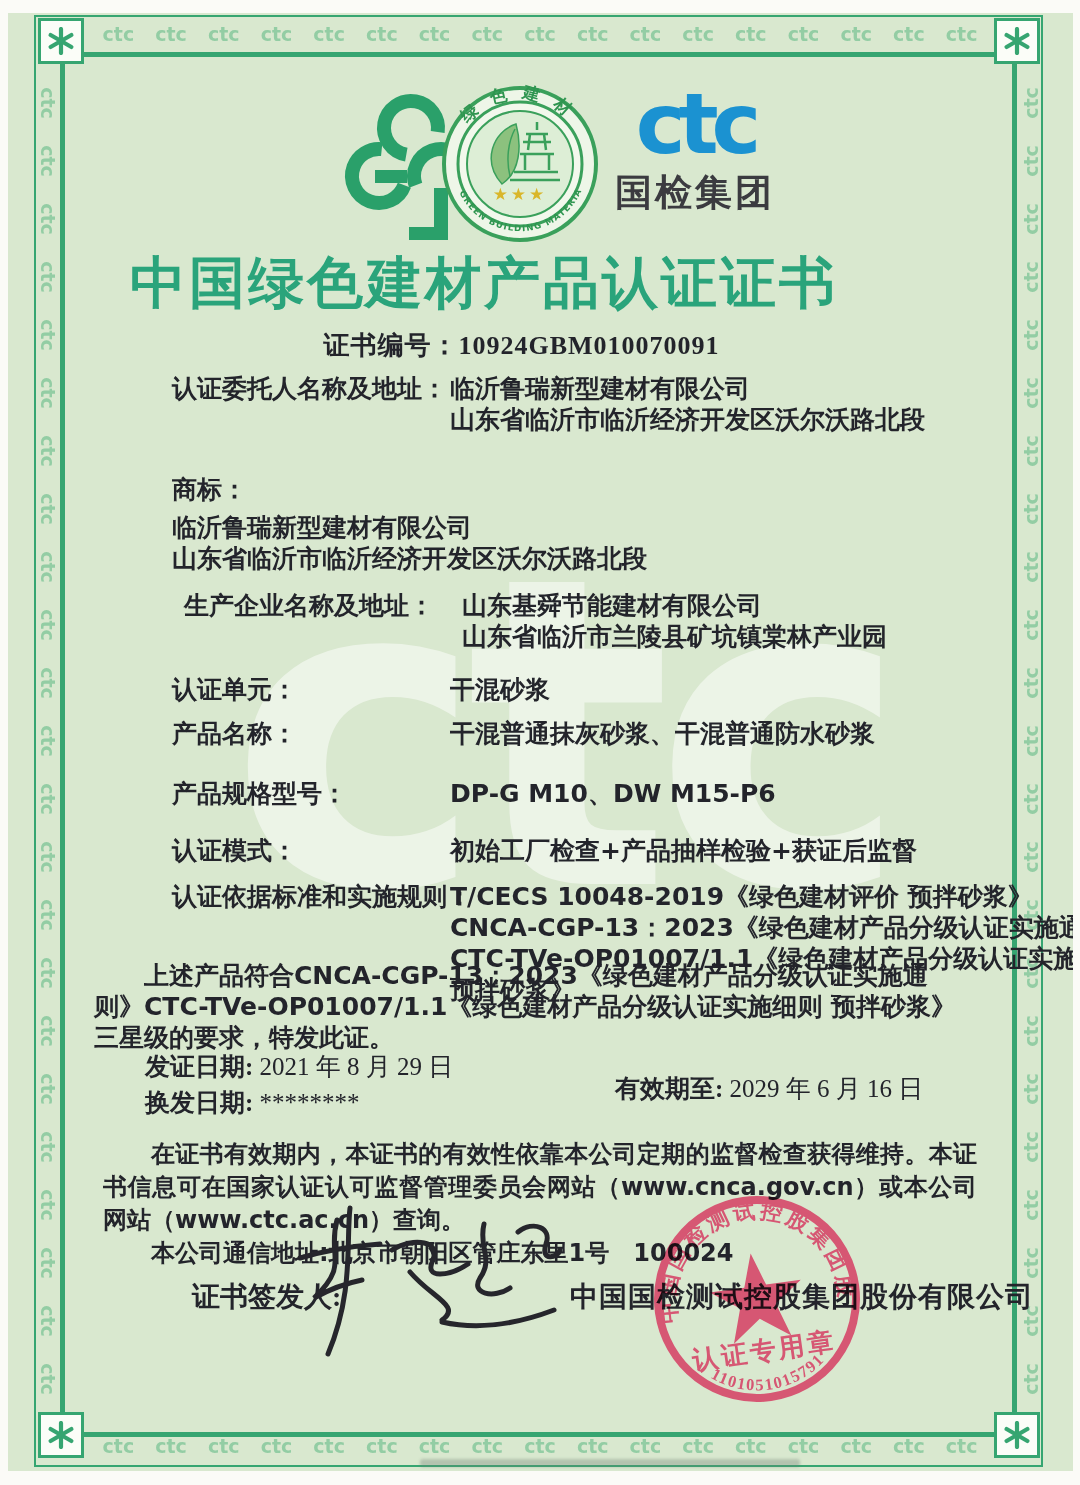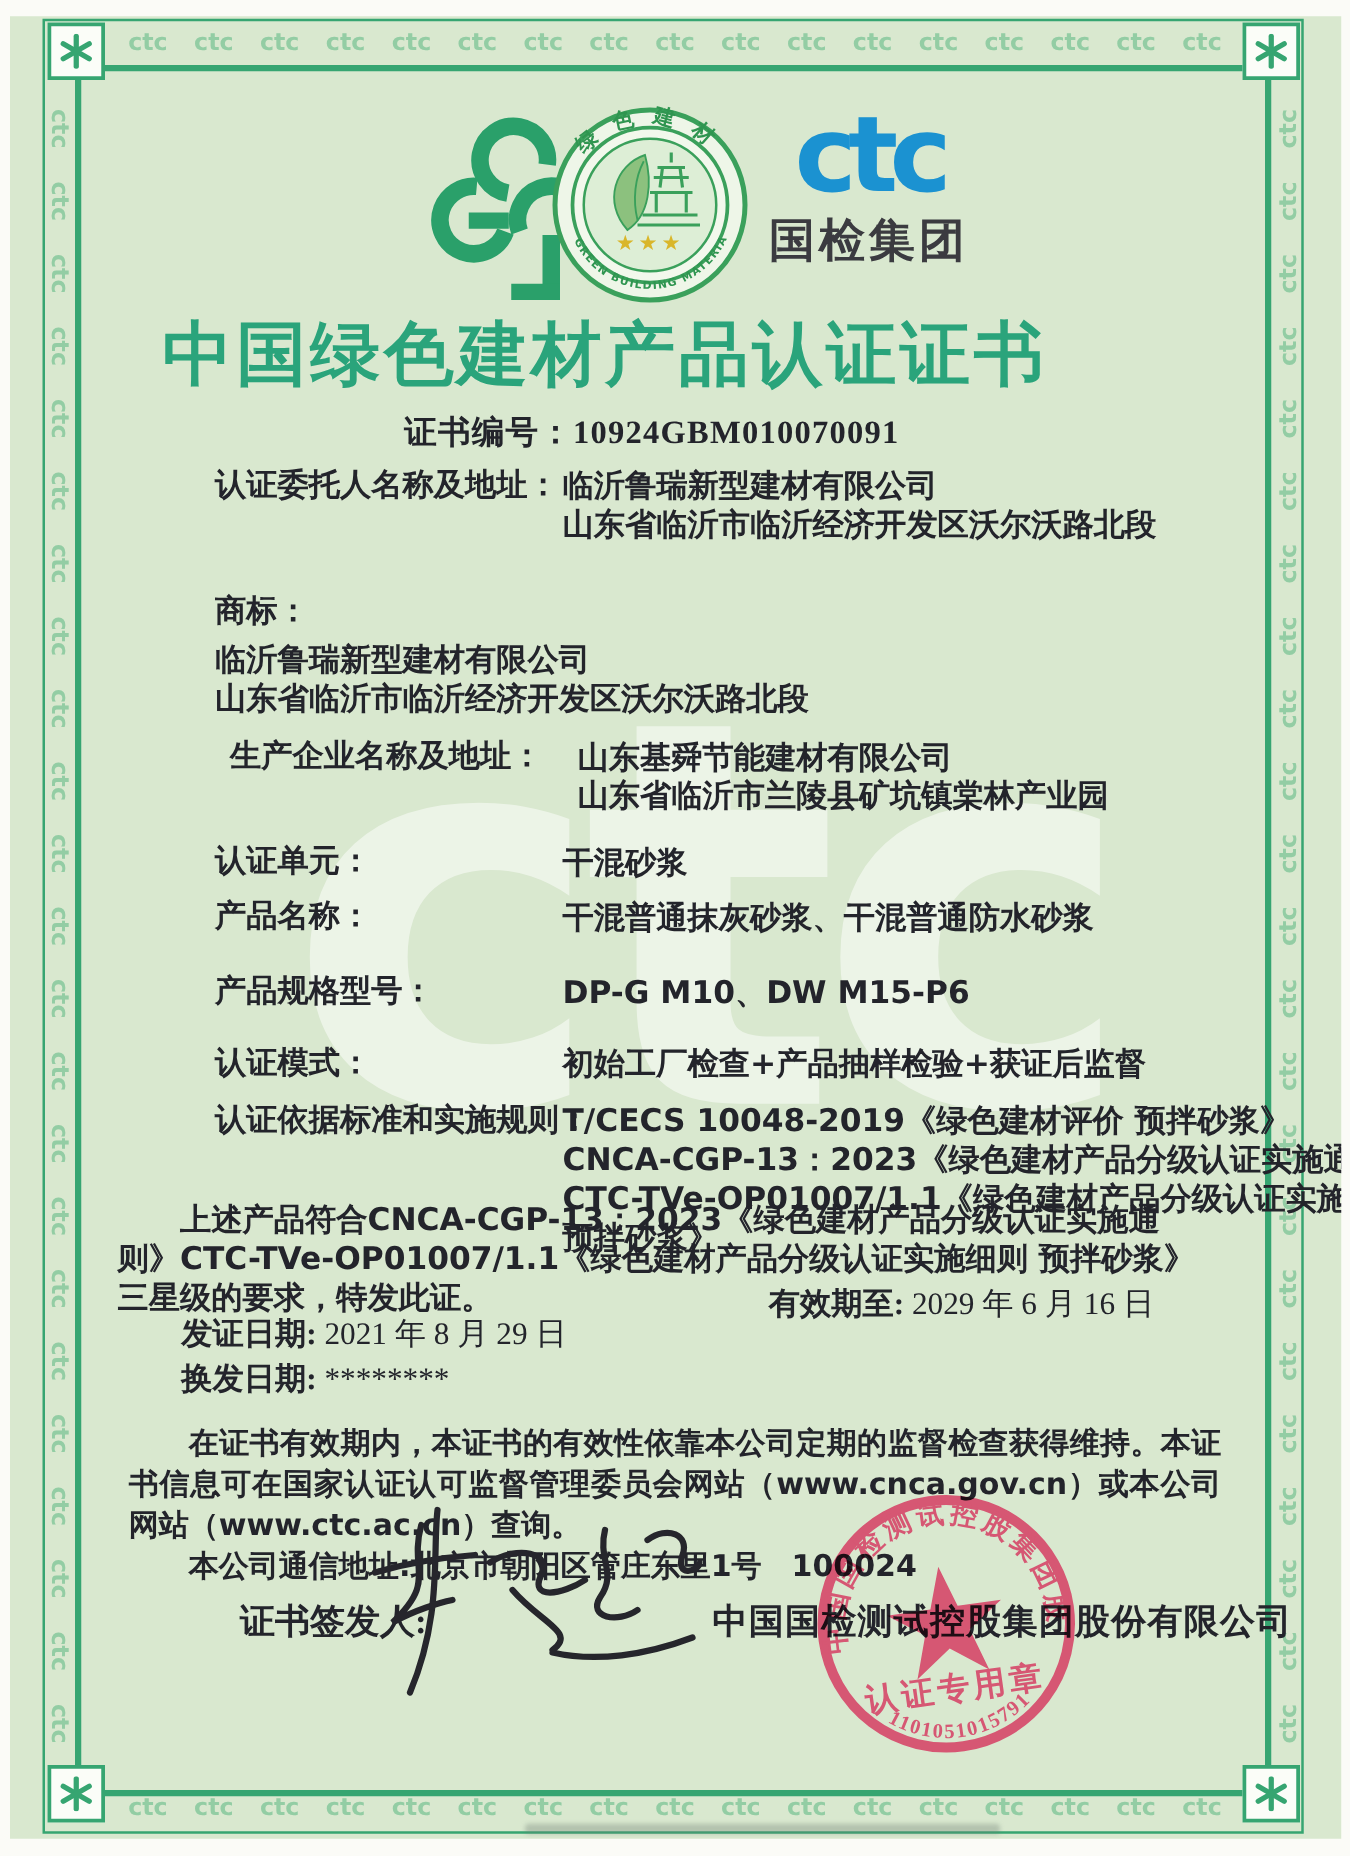--- a/index.html
+++ b/index.html
@@ -68,21 +68,21 @@
   .field-row:nth-of-type(7){margin-bottom:26px;}
   .field-row:nth-of-type(8){margin-bottom:15px;}
 
   .statement{position:absolute;left:94px;top:960px;width:872px;text-indent:2em;
              font-family:"DejaVu Sans", sans-serif;font-weight:bold;font-size:25px;line-height:31px;}
 
   .daterow{position:absolute;font-size:25px;white-space:nowrap;}
   .daterow .lab{font-weight:bold;}
   .date-issue{left:145px;top:1050px;}
   .date-reissue{left:145px;top:1086px;}
-  .date-valid{left:615px;top:1026px;text-align:right;}
+  .date-valid{left:615px;top:1072px;text-align:right;}
 
   .notes{position:absolute;left:103px;top:1138px;width:874px;
          font-family:"DejaVu Sans", sans-serif;font-weight:600;font-size:24px;line-height:33px;text-align:justify;}
   .notes p{margin:0;text-indent:2em;}
 
   .signer-label{position:absolute;left:192px;top:1278px;font-weight:bold;font-size:28px;}
   .company-name{position:absolute;left:570px;top:1278px;font-weight:bold;font-size:28px;letter-spacing:1px;z-index:3;}
   .signature{position:absolute;left:292px;top:1202px;z-index:3;}
   .seal{position:absolute;left:627px;top:1169px;z-index:4;mix-blend-mode:multiply;opacity:0.92;}
 

